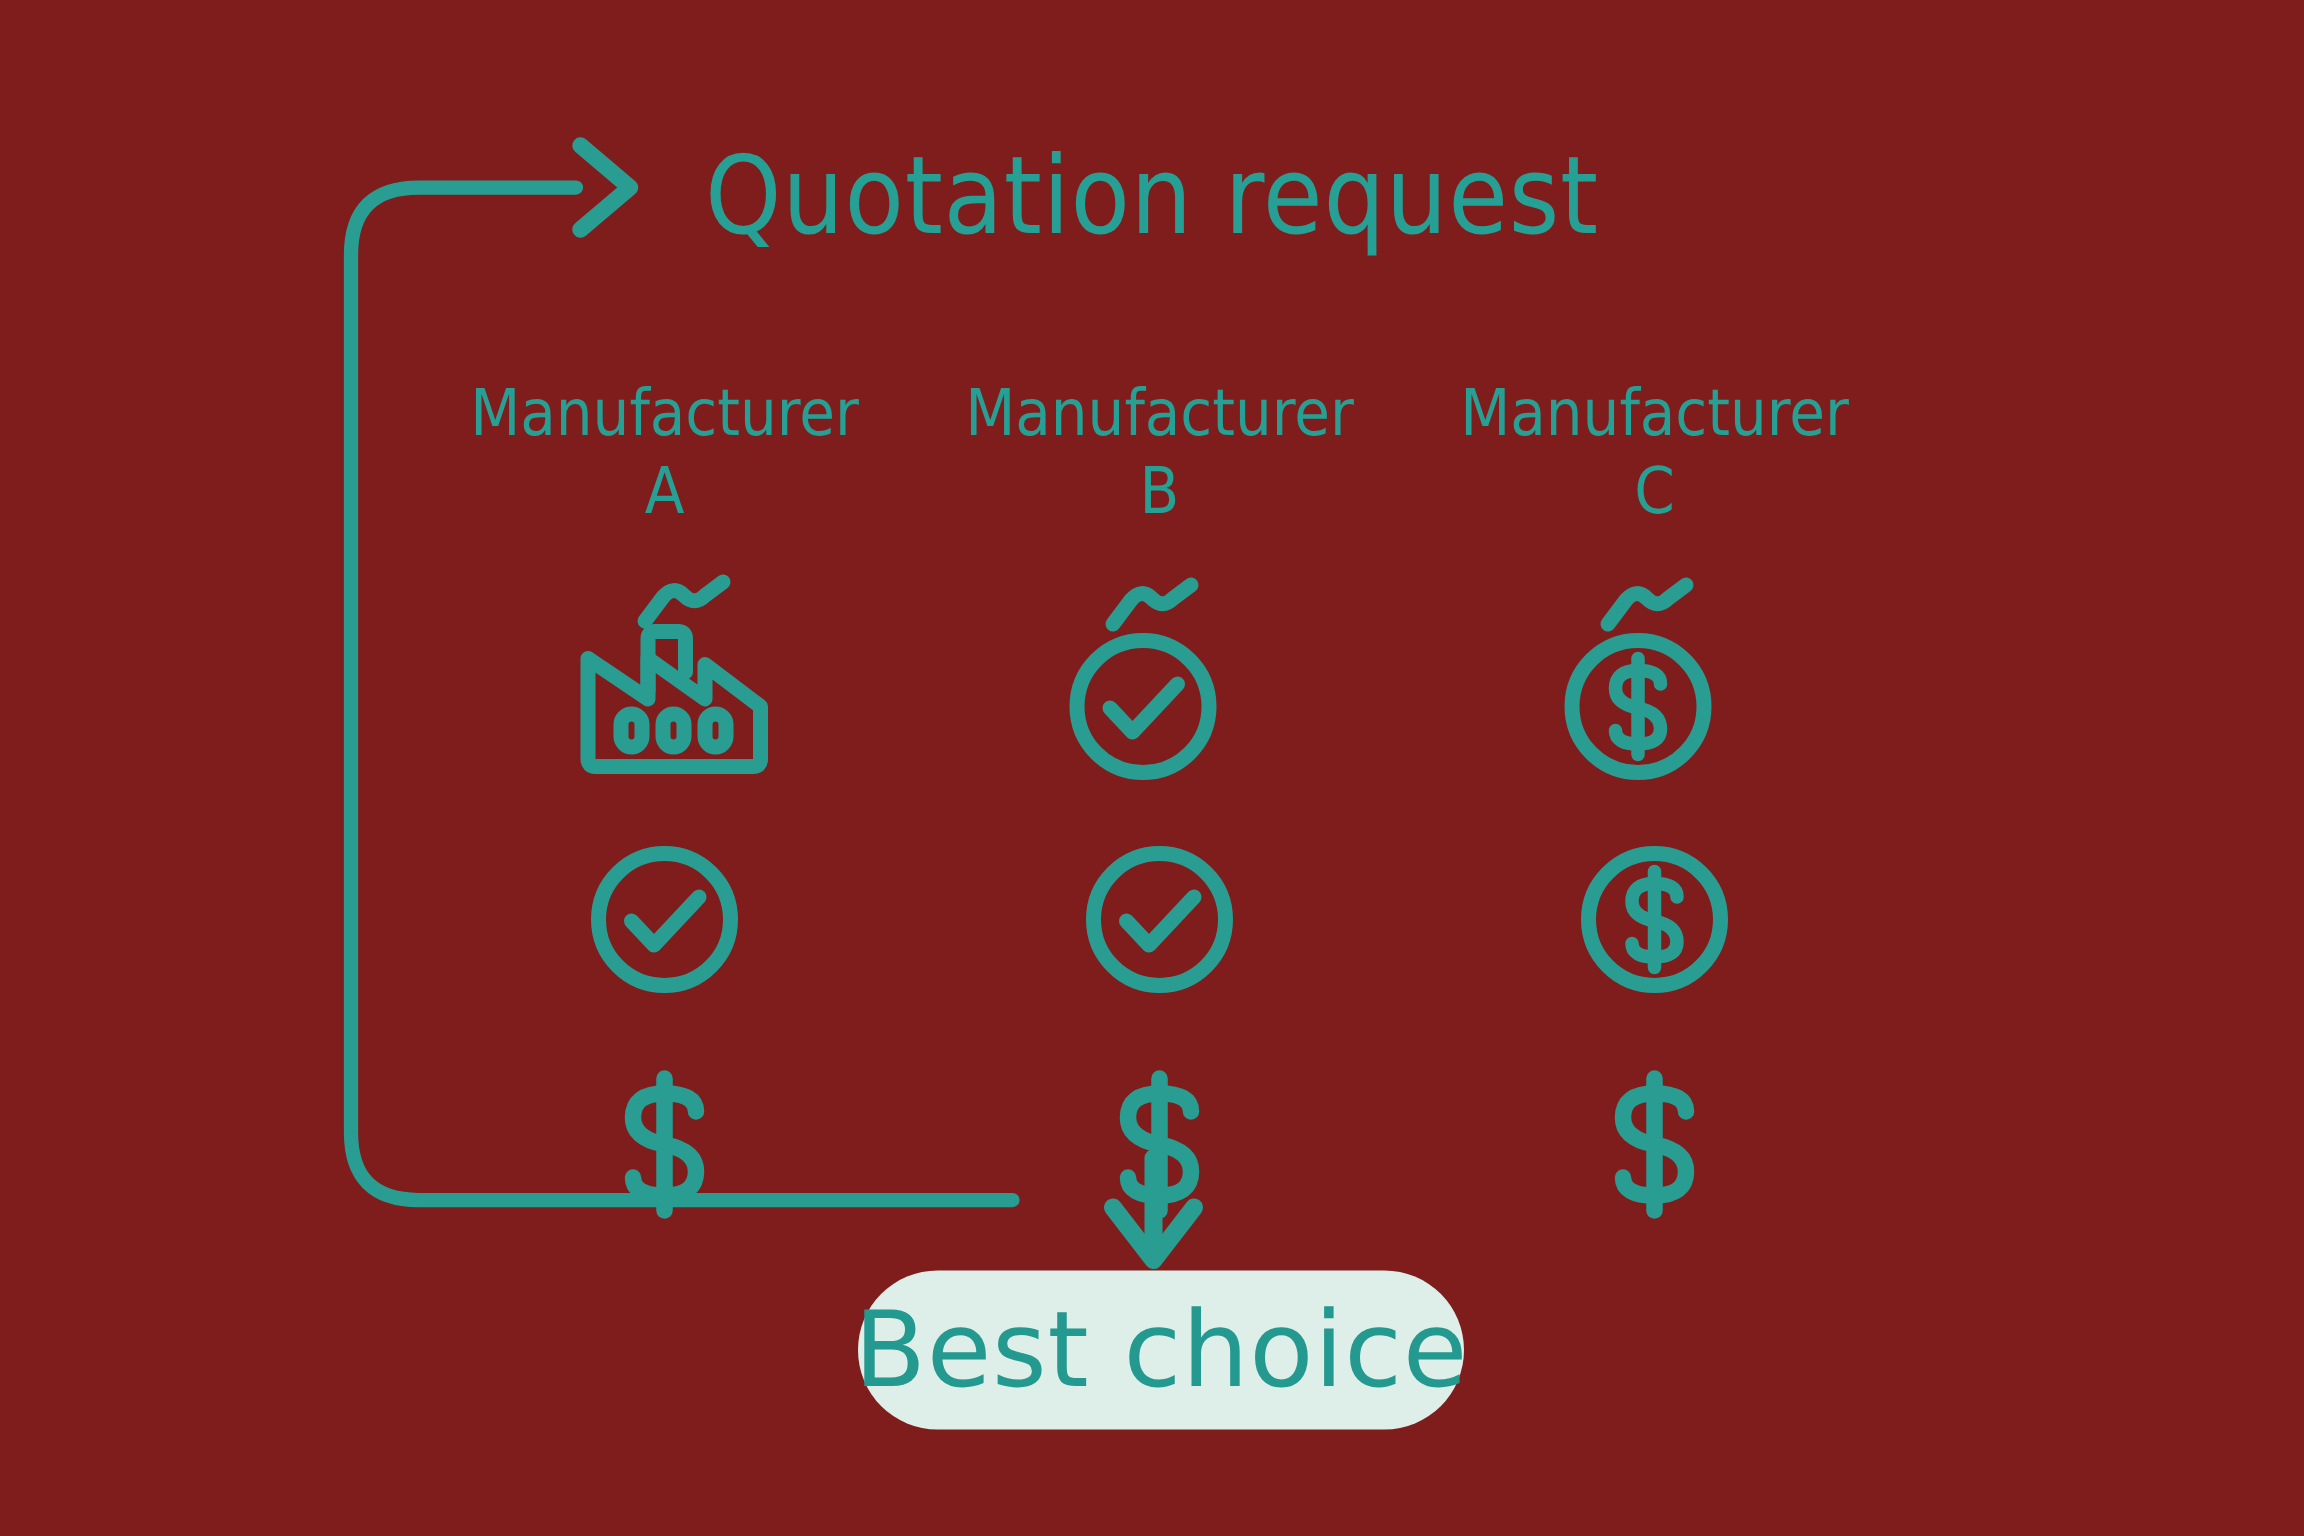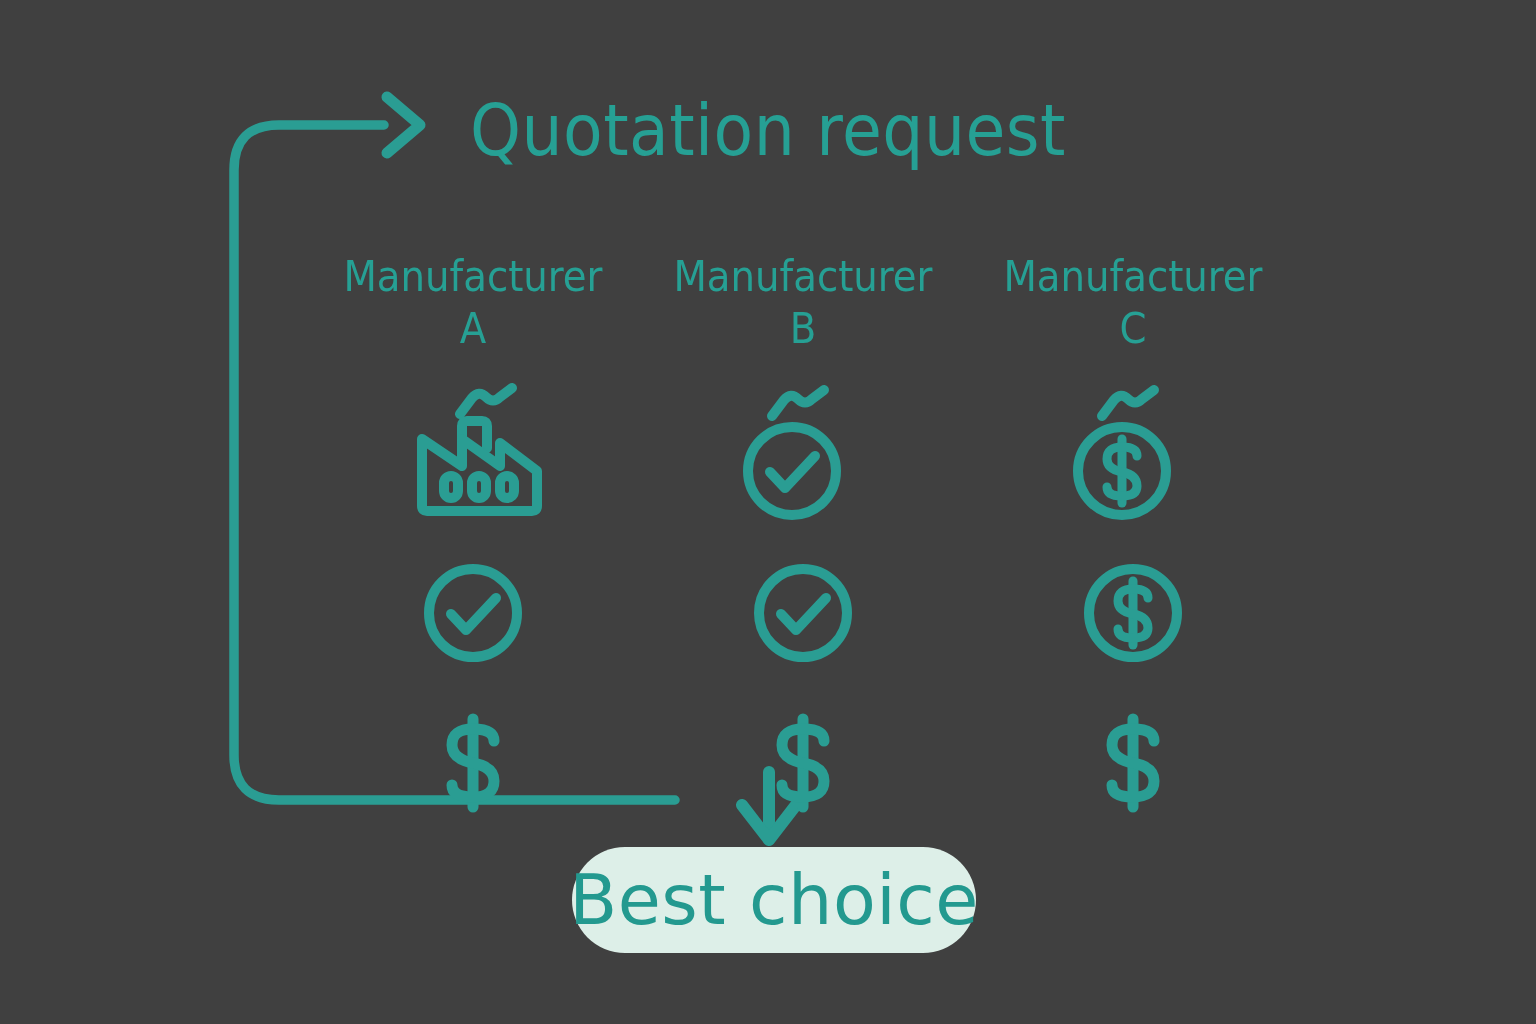--- a/index.html
+++ b/index.html
@@ -8,21 +8,21 @@
     padding: 0;
     background: #fdfdfc;
   }
   body {
     font-family: "Liberation Sans", sans-serif;
   }
   #stage {
     position: relative;
     width: 1536px;
     height: 1024px;
-    background: #404040;
+    background: #7f1d1d;
     overflow: hidden;
   }
   #flow-svg {
     position: absolute;
     left: 0;
     top: 0;
     width: 1536px;
     height: 1024px;
   }
   
@@ -43,21 +43,21 @@
   
   .columns {
     position: absolute;
     left: 278px;
     top: 250px;
     width: 1020px;
     height: 560px;
     display: flex;
     flex-direction: row;
     align-items: flex-start;
-    justify-content: flex-end;
+    justify-content: flex-start;
   }
   .column {
     width: 330px;
     display: flex;
     flex-direction: column;
     align-items: center;
   }
   .col-label {
     color: #26a094;
     font-size: 43px;

